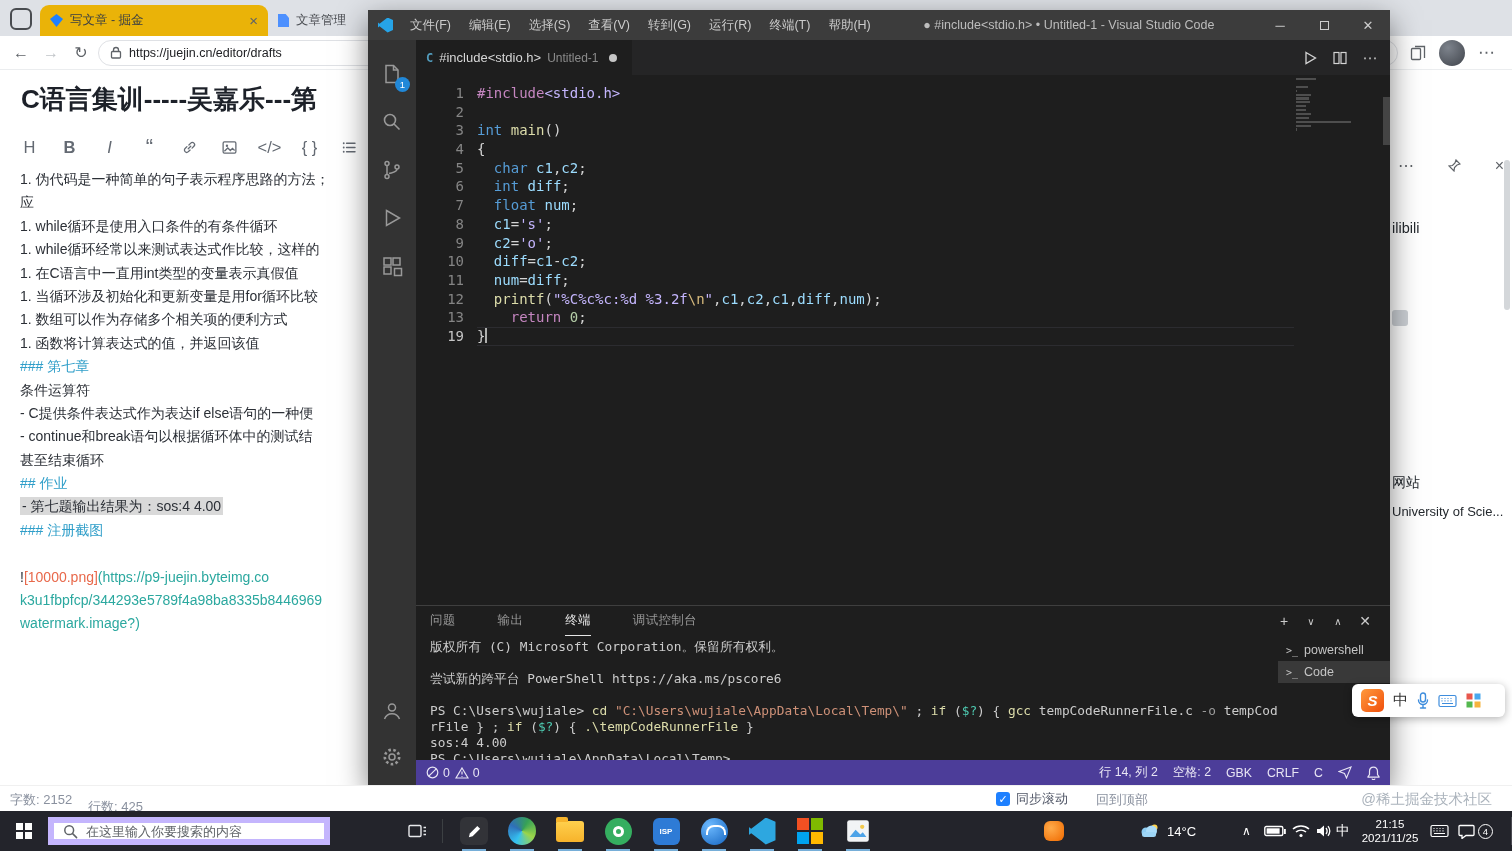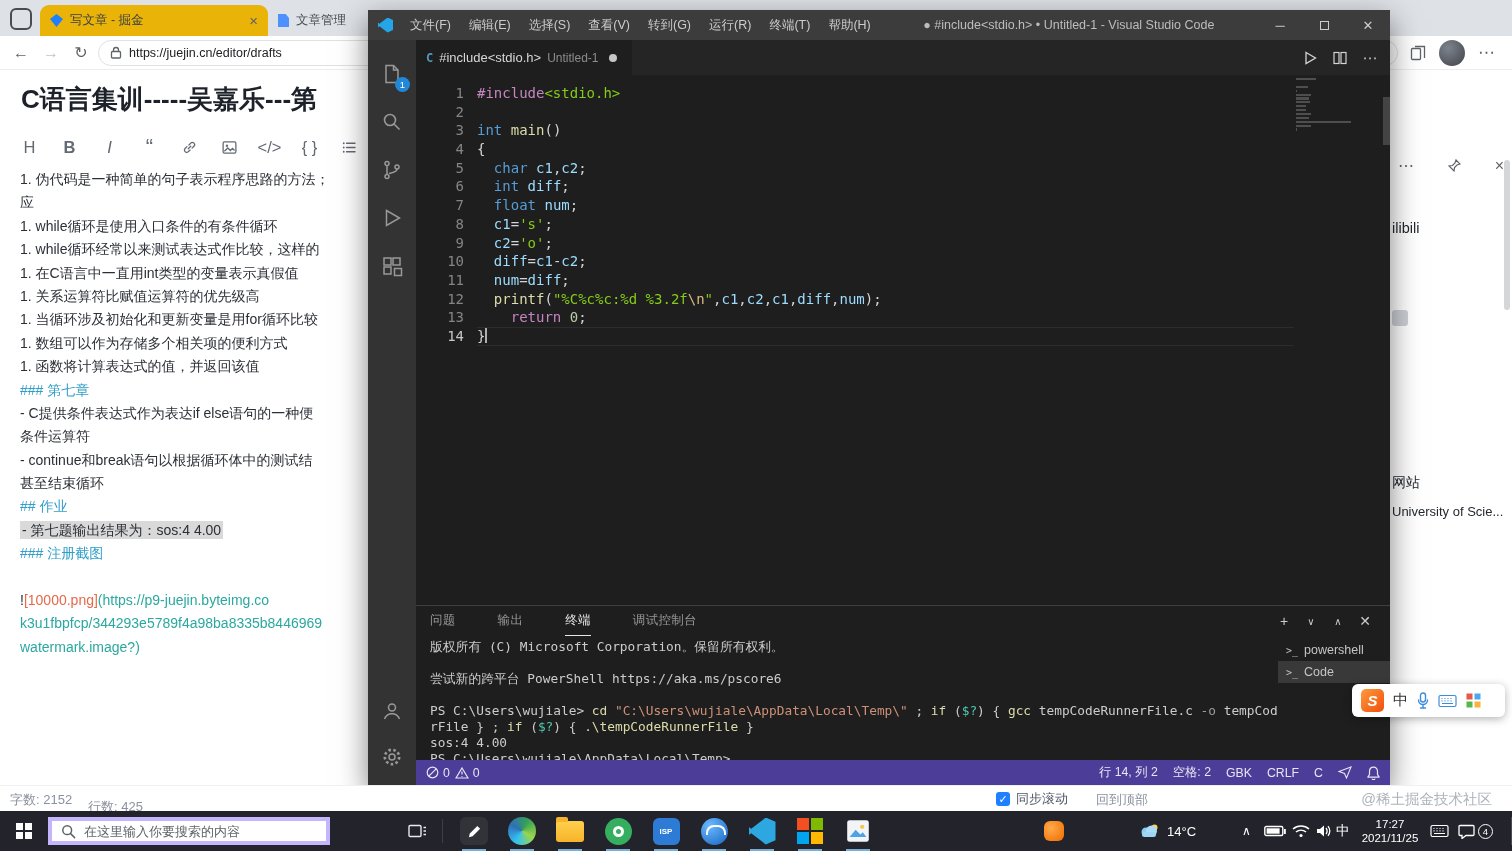--- a/index.html
+++ b/index.html
@@ -75,21 +75,21 @@
 .vs-tab .dot{width:8px;height:8px;border-radius:50%;background:#c6c6c6;margin-left:4px}
 .ed-actions{margin-left:auto;display:flex;align-items:center;gap:6px;padding-right:8px;color:#c5c5c5}
 .ed-act{width:24px;height:24px;display:flex;align-items:center;justify-content:center;font-size:15px}
 .editor{position:relative;height:530px;display:flex;background:#1e1e1e;flex:none;overflow:hidden}
 .gutter{width:61px;padding-top:9px;text-align:right;font:14px/18.7px "DejaVu Sans Mono",monospace;color:#858585;flex:none}
 .gut-n{height:18.7px;padding-right:13px}
 .gut-n.cur{color:#c6c6c6}
 .code{position:relative;flex:1;margin-right:96px;padding-top:9px;font:14px/18.7px "DejaVu Sans Mono",monospace;white-space:pre;overflow:hidden}
 .code-line{height:18.7px}
 .code-line.current{box-shadow:inset 0 1px 0 #2c2c30,inset 0 -1px 0 #2c2c30}
-.ck-pp{color:#C586C0}.ck-kw{color:#569CD6}.ck-fn{color:#DCDCAA}.ck-str{color:#84cc16}.ck-esc{color:#D7BA7D}.ck-vr{color:#9CDCFE}.ck-num{color:#B5CEA8}.ck-pl{color:#D4D4D4}
+.ck-pp{color:#C586C0}.ck-kw{color:#569CD6}.ck-fn{color:#DCDCAA}.ck-str{color:#c4b5fd}.ck-esc{color:#D7BA7D}.ck-vr{color:#9CDCFE}.ck-num{color:#B5CEA8}.ck-pl{color:#D4D4D4}
 .cursor{display:inline-block;width:1.5px;height:15px;background:#aeafad;vertical-align:-2px}
 .minimap{position:absolute;right:8px;top:3px;width:86px;display:flex;flex-direction:column}
 .mini-bar{height:2.2px;margin-bottom:1.7px;background:rgba(170,170,170,.35)}
 .ed-scroll{position:absolute;right:0;top:0;width:7px;height:100%}
 .ed-thumb{position:absolute;right:0;top:22px;width:7px;height:48px;background:rgba(140,140,140,.35)}
 .panel{height:155px;border-top:1px solid #3f3f3f;position:relative;background:#1e1e1e;flex:none}
 .panel-head{height:30px;display:flex;align-items:center;padding-left:14px;gap:26px}
 .ptab{font-size:12.5px;color:#989898;height:100%;display:flex;align-items:center;border-bottom:1px solid transparent;letter-spacing:.3px}
 .ptab.active{color:#e7e7e7;border-bottom-color:#e7e7e7}
 .panel-icons{margin-left:auto;display:flex;align-items:center;gap:9px;padding-right:16px;color:#cccccc}
@@ -110,21 +110,21 @@
 .sogou{position:absolute;left:1352px;top:684px;width:153px;height:33px;background:#fff;border-radius:6px;box-shadow:0 2px 9px rgba(0,0,0,.3);display:flex;align-items:center;gap:9px;padding:0 9px;z-index:8}
 .sg-logo{width:23px;height:23px;border-radius:5px;background:linear-gradient(135deg,#ff9a3c,#f04f0c);color:#fff;font-weight:700;font-style:italic;font-size:15px;display:flex;align-items:center;justify-content:center;flex:none}
 .sg-mode{font-size:15px;color:#333}
 .sg-ic{display:flex;align-items:center}
 
 
 .taskbar{position:absolute;left:0;top:811px;width:1512px;height:40px;background:#23242b;z-index:9;color:#fff}
 .tb-start{position:absolute;left:0;top:0;width:48px;height:40px;display:flex;align-items:center;justify-content:center}
 .win-logo{display:grid;grid-template-columns:7px 7px;gap:1.5px}
 .win-logo span{width:7px;height:7px;background:#fdfdfd}
-.tb-search{position:absolute;left:48px;top:6px;width:282px;height:28px;background:#fff;border:4px solid #c4b5fd;display:flex;align-items:center;gap:8px;padding:0 9px}
+.tb-search{position:absolute;left:48px;top:6px;width:282px;height:28px;background:#fff;border:6px solid #c4b5fd;display:flex;align-items:center;gap:8px;padding:0 9px}
 .tb-search input{border:none;outline:none;background:transparent;font-size:13px;color:#444;width:100%;font-family:"Liberation Sans",sans-serif}
 .tb-search input::placeholder{color:#5f6368}
 .tb-taskview{position:absolute;left:396px;top:0;width:42px;height:40px;display:flex;align-items:center;justify-content:center}
 .tb-sep{position:absolute;left:442px;top:8px;width:1px;height:24px;background:#3c4043}
 .tb-apps{position:absolute;left:450px;top:0;display:flex}
 .tb-app{width:48px;height:40px;display:flex;align-items:center;justify-content:center;position:relative}
 .tb-app::after{content:"";position:absolute;bottom:0;left:12px;right:12px;height:2px;background:#76aed8}
 .ic-notes{width:28px;height:28px;border-radius:6px;background:#323338;display:flex;align-items:center;justify-content:center}
 .ic-edge{width:28px;height:28px;border-radius:50%;background:conic-gradient(from 210deg,#35c1f1,#2f6fb8,#36a156,#9bd54a,#35c1f1)}
 .ic-folder{position:relative;width:28px;height:21px;background:linear-gradient(#ffd04d,#f7b32b);border-radius:2px 3px 3px 3px}
@@ -222,27 +222,26 @@
               <circle cx="3.2" cy="15" r="1.1" fill="currentColor"></circle>
             </svg>
           </span>
         </div>
       <div class="md" id="md-content">
           <div class="md-line"><span class="md-wrap"><span class="md-p">1. 伪代码是一种简单的句子表示程序思路的方法；</span></span></div>
           <div class="md-line"><span class="md-wrap"><span class="md-p">应</span></span></div>
           <div class="md-line"><span class="md-wrap"><span class="md-p">1. while循环是使用入口条件的有条件循环</span></span></div>
           <div class="md-line"><span class="md-wrap"><span class="md-p">1. while循环经常以来测试表达式作比较，这样的</span></span></div>
           <div class="md-line"><span class="md-wrap"><span class="md-p">1. 在C语言中一直用int类型的变量表示真假值</span></span></div>
-          <div class="md-line"><span class="md-wrap"><span class="md-p">1. 关系运算符比赋值运算符的优先级高</span></span></div>
           <div class="md-line"><span class="md-wrap"><span class="md-p">1. 当循环涉及初始化和更新变量是用for循环比较</span></span></div>
           <div class="md-line"><span class="md-wrap"><span class="md-p">1. 数组可以作为存储多个相关项的便利方式</span></span></div>
           <div class="md-line"><span class="md-wrap"><span class="md-p">1. 函数将计算表达式的值，并返回该值</span></span></div>
           <div class="md-line"><span class="md-wrap"><span class="md-h">### 第七章</span></span></div>
+          <div class="md-line"><span class="md-wrap"><span class="md-p">条件运算符</span></span></div>
           <div class="md-line"><span class="md-wrap"><span class="md-p">- C提供条件表达式作为表达if else语句的一种便</span></span></div>
-          <div class="md-line"><span class="md-wrap"><span class="md-p">条件运算符</span></span></div>
           <div class="md-line"><span class="md-wrap"><span class="md-p">- continue和break语句以根据循环体中的测试结</span></span></div>
           <div class="md-line"><span class="md-wrap"><span class="md-p">甚至结束循环</span></span></div>
           <div class="md-line"><span class="md-wrap"><span class="md-h">## 作业</span></span></div>
           <div class="md-line md-hl"><span class="md-wrap"><span class="md-p">- 第七题输出结果为：sos:4 4.00</span></span></div>
           <div class="md-line"><span class="md-wrap"><span class="md-h">### 注册截图</span></span></div>
           <div class="md-line"><span class="md-wrap">&nbsp;</span></div>
           <div class="md-line"><span class="md-wrap"><span class="md-p">!</span><span class="md-in">[10000.png]</span><span class="md-u">(https://p9-juejin.byteimg.co</span></span></div>
           <div class="md-line"><span class="md-wrap"><span class="md-u">k3u1fbpfcp/344293e5789f4a98ba8335b8446969</span></span></div>
           <div class="md-line"><span class="md-wrap"><span class="md-u">watermark.image?)</span></span></div>
         </div>
@@ -379,21 +378,21 @@
               <div class="gut-n">4</div>
               <div class="gut-n">5</div>
               <div class="gut-n">6</div>
               <div class="gut-n">7</div>
               <div class="gut-n">8</div>
               <div class="gut-n">9</div>
               <div class="gut-n">10</div>
               <div class="gut-n">11</div>
               <div class="gut-n">12</div>
               <div class="gut-n">13</div>
-              <div class="gut-n cur">14</div>
+              <div class="gut-n cur">19</div>
             </div>
           <div class="code" id="code-lines"><div class="code-line"><span class="ck-pp">#include</span><span class="ck-str">&lt;stdio.h&gt;</span></div><div class="code-line">&nbsp;</div><div class="code-line"><span class="ck-kw">int</span><span class="ck-pl"> </span><span class="ck-fn">main</span><span class="ck-pl">()</span></div><div class="code-line"><span class="ck-pl">{</span></div><div class="code-line"><span class="ck-pl">  </span><span class="ck-kw">char</span><span class="ck-pl"> </span><span class="ck-vr">c1</span><span class="ck-pl">,</span><span class="ck-vr">c2</span><span class="ck-pl">;</span></div><div class="code-line"><span class="ck-pl">  </span><span class="ck-kw">int</span><span class="ck-pl"> </span><span class="ck-vr">diff</span><span class="ck-pl">;</span></div><div class="code-line"><span class="ck-pl">  </span><span class="ck-kw">float</span><span class="ck-pl"> </span><span class="ck-vr">num</span><span class="ck-pl">;</span></div><div class="code-line"><span class="ck-pl">  </span><span class="ck-vr">c1</span><span class="ck-pl">=</span><span class="ck-str">'s'</span><span class="ck-pl">;</span></div><div class="code-line"><span class="ck-pl">  </span><span class="ck-vr">c2</span><span class="ck-pl">=</span><span class="ck-str">'o'</span><span class="ck-pl">;</span></div><div class="code-line"><span class="ck-pl">  </span><span class="ck-vr">diff</span><span class="ck-pl">=</span><span class="ck-vr">c1</span><span class="ck-pl">-</span><span class="ck-vr">c2</span><span class="ck-pl">;</span></div><div class="code-line"><span class="ck-pl">  </span><span class="ck-vr">num</span><span class="ck-pl">=</span><span class="ck-vr">diff</span><span class="ck-pl">;</span></div><div class="code-line"><span class="ck-pl">  </span><span class="ck-fn">printf</span><span class="ck-pl">(</span><span class="ck-str">"%C%c%c:%d %3.2f</span><span class="ck-esc">\n</span><span class="ck-str">"</span><span class="ck-pl">,</span><span class="ck-vr">c1</span><span class="ck-pl">,</span><span class="ck-vr">c2</span><span class="ck-pl">,</span><span class="ck-vr">c1</span><span class="ck-pl">,</span><span class="ck-vr">diff</span><span class="ck-pl">,</span><span class="ck-vr">num</span><span class="ck-pl">);</span></div><div class="code-line"><span class="ck-pl">    </span><span class="ck-pp">return</span><span class="ck-pl"> </span><span class="ck-num">0</span><span class="ck-pl">;</span></div><div class="code-line current"><span class="ck-pl">}</span><span class="cursor"></span></div></div>
           <div class="minimap" id="minimap">
               <div class="mini-bar" style="width: 19.55px;"></div>
               <div class="mini-bar" style="width: 0px;"></div>
               <div class="mini-bar" style="width: 11.5px;"></div>
               <div class="mini-bar" style="width: 1.15px;"></div>
               <div class="mini-bar" style="width: 14.95px;"></div>
               <div class="mini-bar" style="width: 12.65px;"></div>
               <div class="mini-bar" style="width: 13.8px;"></div>
@@ -600,21 +599,21 @@
         </svg>
       </span>
     <span class="tb-tray-ic" style="left:1316px">
         <svg width="16" height="14" viewBox="0 0 16 14">
           <path d="M1 5h3l4-3.5v11L4 9H1z" fill="#fff"></path>
           <path d="M10 4a5 5 0 010 6M12 2.2a8 8 0 010 9.6" fill="none" stroke="#fff" stroke-width="1.3"></path>
         </svg>
       </span>
     <span class="tb-ime">中</span>
     <div class="tb-clock">
-      <span>17:27</span>
+      <span>21:15</span>
       <span>2021/11/25</span>
     </div>
     <span class="tb-kbd">
         <svg width="19" height="14" viewBox="0 0 19 14" fill="none" stroke="#fff" stroke-width="1.2">
           <rect x="1" y="1.5" width="17" height="11" rx="1.5"></rect>
           <path d="M4 9.5h11M3.5 4.5h1M6.5 4.5h1M9.5 4.5h1M12.5 4.5h1M3.5 6.8h1M6.5 6.8h1M9.5 6.8h1M12.5 6.8h1"></path>
         </svg>
       </span>
     <div class="tb-action">
       <svg width="17" height="15" viewBox="0 0 17 15">

